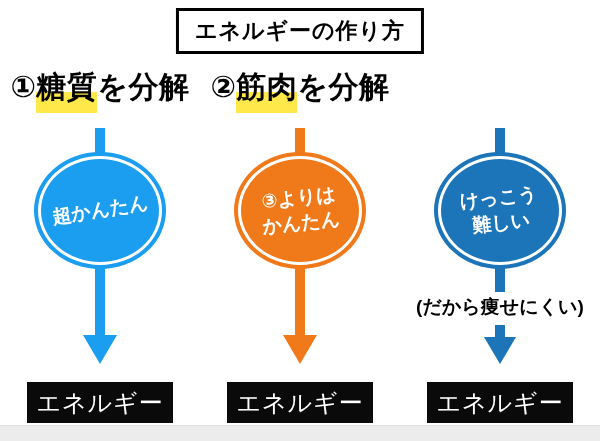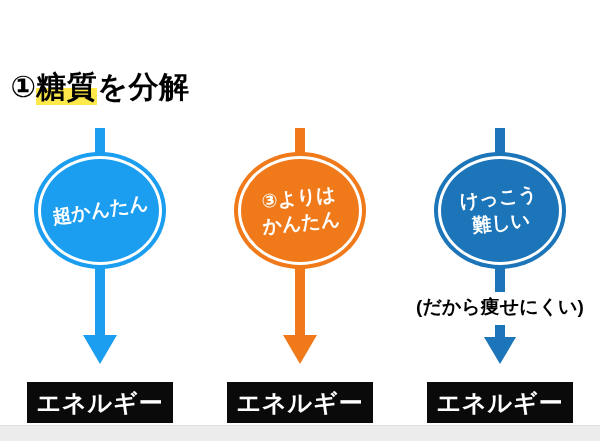--- a/index.html
+++ b/index.html
@@ -56,21 +56,21 @@
     line-height: 46px;
     text-align: center;
     font-size: 30px;
     font-weight: 900;
     color: #000;
     white-space: nowrap;
     letter-spacing: 0.5px;
   }
   .hl {
     background: linear-gradient(to bottom, transparent 52%, var(--hl) 52%);
-    padding-bottom: 2px;
+    padding-bottom: 10px;
   }
 
   
   .diagram {
     position: absolute;
     top: 64px;
     left: 0;
     width: 100%;
     height: 240px;
   }
@@ -163,59 +163,63 @@
     width: 146px;
     height: 41px;
     background: #0a0a0a;
     display: flex;
     align-items: center;
     justify-content: center;
   }
   .result-label {
     color: #fff;
     font-size: 24px;
-    font-weight: 700;
+    font-weight: 400;
     letter-spacing: 1px;
     white-space: nowrap;
   }
 
   
   .footer-strip {
     position: absolute;
     left: 0;
     bottom: 0;
     width: 100%;
     height: 15px;
     background: #ececec;
     border-top: 1px solid #dedede;
   }
 </style>
 </head>
 <body>
 
 <div class="canvas" style="--hl: #ffe94a;">
 
+  <div class="title-box">
+    <span class="title-text">エネルギーの作り方</span>
+  </div>
 
   <div class="columns">
 
     <div class="column" style="--c: #1b9df0;">
       <div class="heading"><span>①</span><span class="hl">糖質</span><span>を分解</span></div>
       <div class="diagram">
         <div class="stem"></div>
         <div class="circle">
           <div class="circle-label tilt-more"><span>超かんたん</span><br><span></span></div>
         </div>
         <div class="arrow-head"></div>
       </div>
       <div class="result-box">
         <span class="result-label">エネルギー</span>
       </div>
     </div>
 
     <div class="column" style="--c: #f0791a;">
+      <div class="heading"><span>②</span><span class="hl">筋肉</span><span>を分解</span></div>
       <div class="diagram">
         <div class="stem"></div>
         <div class="circle">
           <div class="circle-label"><span>③よりは</span><br><span>かんたん</span></div>
         </div>
         <div class="arrow-head"></div>
       </div>
       <div class="result-box">
         <span class="result-label">エネルギー</span>
       </div>

